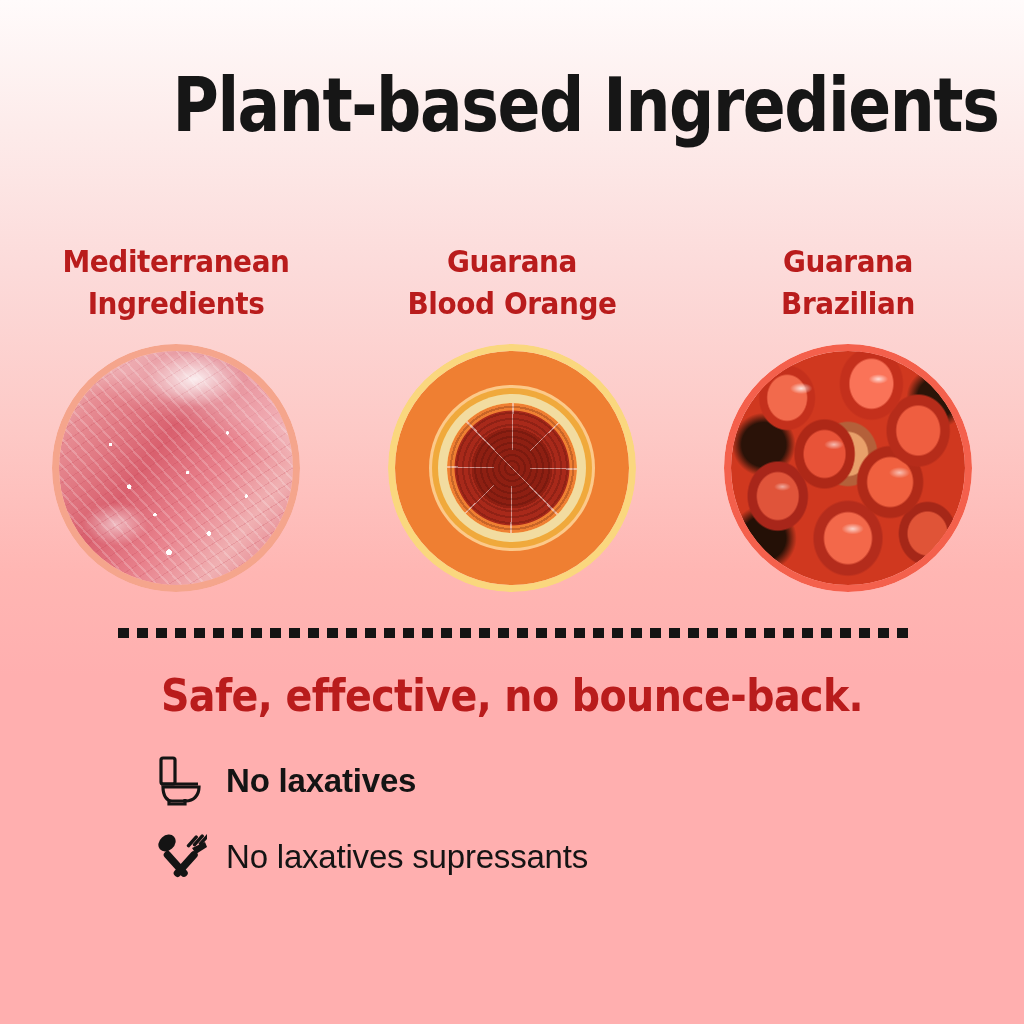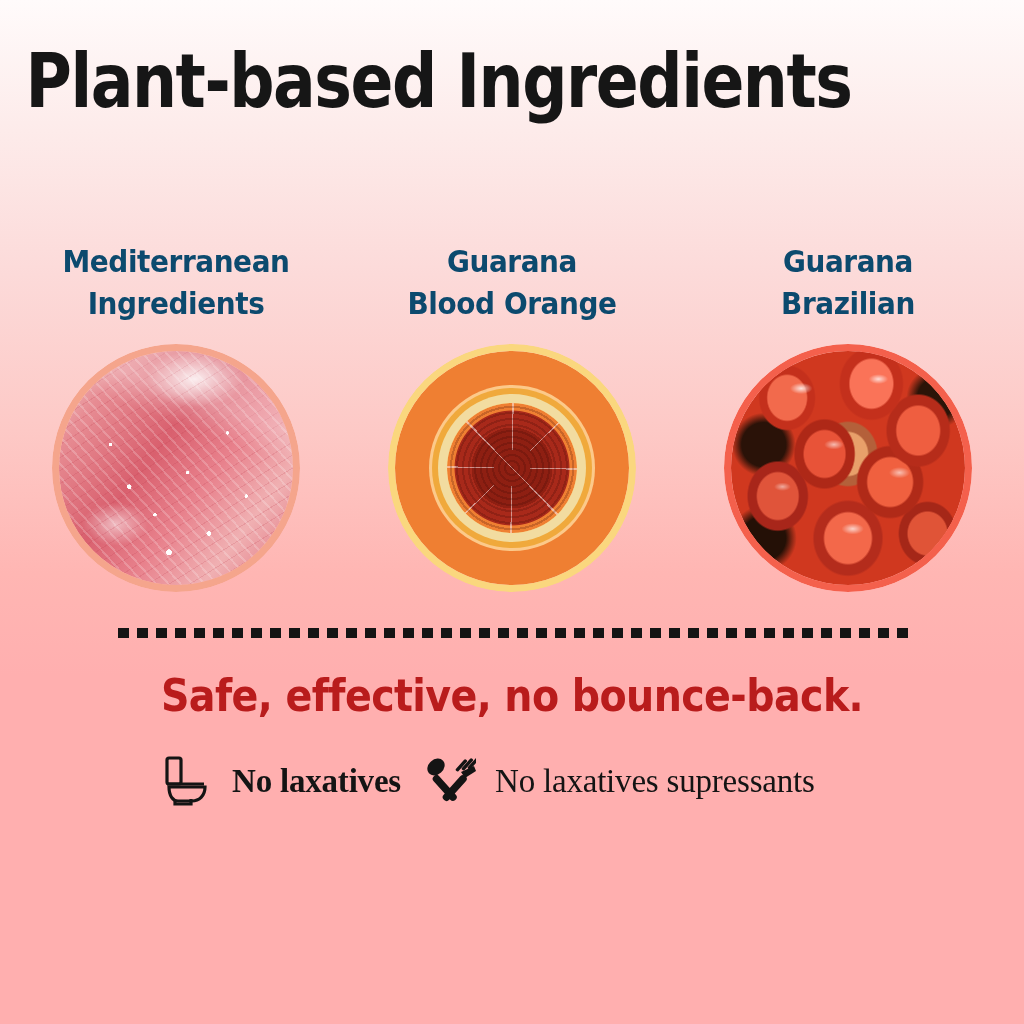--- a/index.html
+++ b/index.html
@@ -13,21 +13,21 @@
       #fdc9c6 42%,
       #ffb6b3 56%,
       #ffafaf 66%,
       #ffafaf 100%);
     overflow:hidden;
     position:relative;
     color:#141414;
   }
 
   
-  .title-wrap { width:100%; text-align:left; padding-top:44px; }
+  .title-wrap { width:100%; text-align:right; padding-top:68px; }
   .title {
     font-size:74px;
     font-weight:700;
     letter-spacing:-1.5px;
     line-height:1;
     color:#161616;
     font-family:"DejaVu Sans Condensed","Liberation Sans", sans-serif;
     font-stretch:condensed;
     transform:scaleX(0.95);
     transform-origin:center;
@@ -41,21 +41,21 @@
     justify-content:center;
     align-items:flex-start;
     gap:50px;
   }
   .ing-col { width:286px; display:flex; flex-direction:column; align-items:center; }
   .ing-name {
     font-size:31px;
     font-weight:700;
     line-height:1.36;
     text-align:center;
-    color:#0c4a6e;
+    color:#b91c1c;
     letter-spacing:-0.4px;
     height:88px;
     font-family:"DejaVu Sans Condensed","Liberation Sans", sans-serif;
     font-stretch:condensed;
   }
   .ing-circle {
     width:248px; height:248px;
     border-radius:50%;
     margin-top:16px;
     position:relative;
@@ -201,25 +201,24 @@
     font-weight:700;
     letter-spacing:-0.6px;
     color:#b91c1c;
     font-family:"DejaVu Sans Condensed","Liberation Sans", sans-serif;
     font-stretch:condensed;
   }
 
   
   .features {
     position:absolute;
-    top:752px; left:156px;
+    top:752px; left:150px;
     display:flex;
-    flex-direction:row;
+    flex-direction:column;
     gap:18px;
-    font-family:Liberation Serif, serif;
   }
   .feature { display:flex; align-items:center; height:58px; }
   .feature .ficon {
     width:62px; height:58px;
     display:flex; align-items:center; justify-content:center;
     flex:none;
   }
   .feature .flabel {
     font-size:33px;
     color:#141414;

